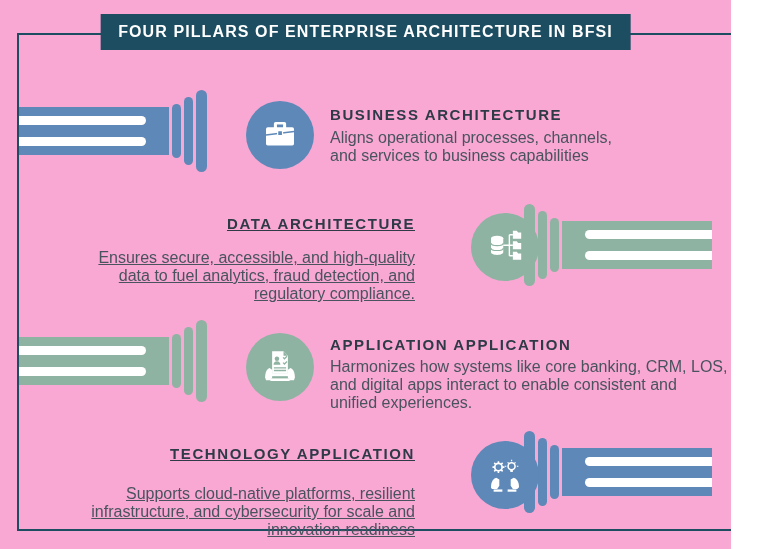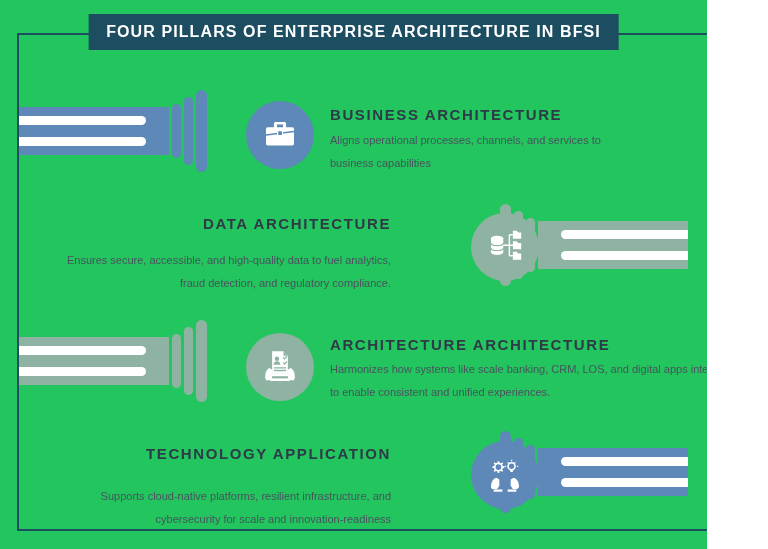--- a/index.html
+++ b/index.html
@@ -1,17 +1,17 @@
 <!DOCTYPE html>
 <html><head>
 <meta charset="utf-8">
 <style>
   html,body{margin:0;padding:0;background:#ffffff;}
-  .page{position:relative;width:707px;height:549px;background:#22c55e;overflow:hidden;
-        font-family:"Liberation Sans",sans-serif;}
+  .page{position:relative;width:707px;height:549px;background:#f9a8d4;overflow:hidden;
+        font-family:"Liberation Sans",sans-serif;padding-left:24px;}
   .frame{position:absolute;left:17px;top:33px;width:733px;height:498px;
          border:2px solid #1d4d61;box-sizing:border-box;}
   .banner{position:absolute;top:14px;left:50%;transform:translateX(-50%);
           background:#1d4d61;color:#ffffff;padding:9px 18px;font-weight:bold;
           font-size:16px;letter-spacing:1.1px;white-space:nowrap;z-index:5;}
   
   .blue{--c:#5d88b8;} .green{--c:#8fb3a2;}
   .pillar{position:absolute;width:188px;height:82px;z-index:2;}
   .pillar.left{left:19px;}
   .pillar.right{right:19px;transform:scaleX(-1);}
@@ -22,22 +22,22 @@
   .cap{position:absolute;background:var(--c);border-radius:6px;}
   .c1{left:153px;top:14px;width:9px;height:54px;}
   .c2{left:165px;top:7px;width:9px;height:68px;}
   .c3{left:177px;top:0;width:11px;height:82px;}
   
   .badge{position:absolute;width:68px;height:68px;border-radius:50%;background:var(--c);
          color:var(--c);display:flex;align-items:center;justify-content:center;z-index:3;}
   
   .heading{position:absolute;font-weight:bold;font-size:15px;letter-spacing:1.6px;
            color:#2e3a47;white-space:nowrap;z-index:4;}
-  .desc{position:absolute;font-size:11px;line-height:23px;color:#49535e;z-index:4;}
-  .ta-r{text-align:right;}
+  .desc{position:absolute;font-size:16px;line-height:18px;color:#49535e;z-index:4;}
+  .ta-r{text-align:right;text-decoration:underline;}
 </style>
 </head>
 <body>
 
 <div class="page">
 
   <div class="frame"></div>
 
   <div class="banner">
     <span>FOUR PILLARS OF ENTERPRISE ARCHITECTURE IN BFSI</span>
@@ -105,22 +105,22 @@
         <rect x="12" y="31" width="24" height="3.5" fill="#fff"></rect>
         <rect x="13" y="37" width="22" height="3" fill="#fff"></rect>
         <path fill="#fff" d="M15 6h13l5 5v20H15z"></path>
         <path fill="currentColor" d="M28 6l5 5h-5z"></path>
         <circle cx="20.5" cy="14.5" r="2.6" fill="currentColor"></circle>
         <path d="M16.5 21.5c0-2.5 1.8-4.2 4-4.2s4 1.7 4 4.2z" fill="currentColor"></path>
         <path d="M27.5 13l1.6 1.6 2.9-2.9 M27.5 19l1.6 1.6 2.9-2.9" stroke="currentColor" stroke-width="1.4" fill="none"></path>
         <path d="M17 25h14 M17 28h14" stroke="currentColor" stroke-width="1.6"></path>
       </svg>
     </div>
-    <div class="heading" style="left:330px;top:336px">ARCHITECTURE ARCHITECTURE</div>
-    <div class="desc" style="left:330px;top:358px;width:398px">Harmonizes how systems like scale banking, CRM, LOS, and digital apps interact to enable consistent and unified experiences.</div>
+    <div class="heading" style="left:330px;top:336px">APPLICATION APPLICATION</div>
+    <div class="desc" style="left:330px;top:358px;width:398px">Harmonizes how systems like core banking, CRM, LOS, and digital apps interact to enable consistent and unified experiences.</div>
   </div>
 
   <div>
     <div class="pillar right blue" style="top:431px">
       <div class="shaft"></div>
       <div class="stripe s1"></div>
       <div class="stripe s2"></div>
       <div class="cap c1"></div>
       <div class="cap c2"></div>
       <div class="cap c3"></div>

